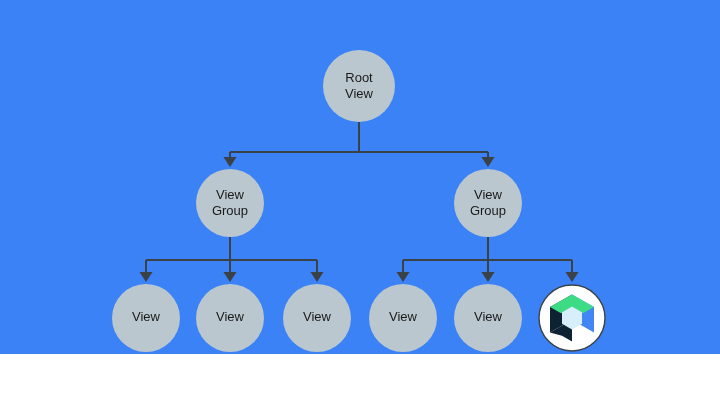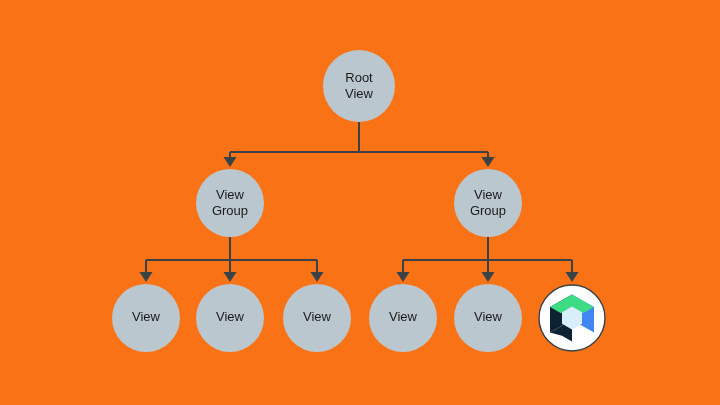--- a/index.html
+++ b/index.html
@@ -7,22 +7,22 @@
     margin: 0;
     padding: 0;
     background: #ffffff;
   }
   body {
     font-family: "Liberation Sans", sans-serif;
   }
   #canvas {
     position: relative;
     width: 720px;
-    height: 405px;
-    background: #f97316;
+    height: 354px;
+    background: #3b82f6;
     overflow: hidden;
   }
   #diagram-svg {
     position: absolute;
     left: 0;
     top: 0;
     width: 720px;
     height: 405px;
     display: block;
   }

